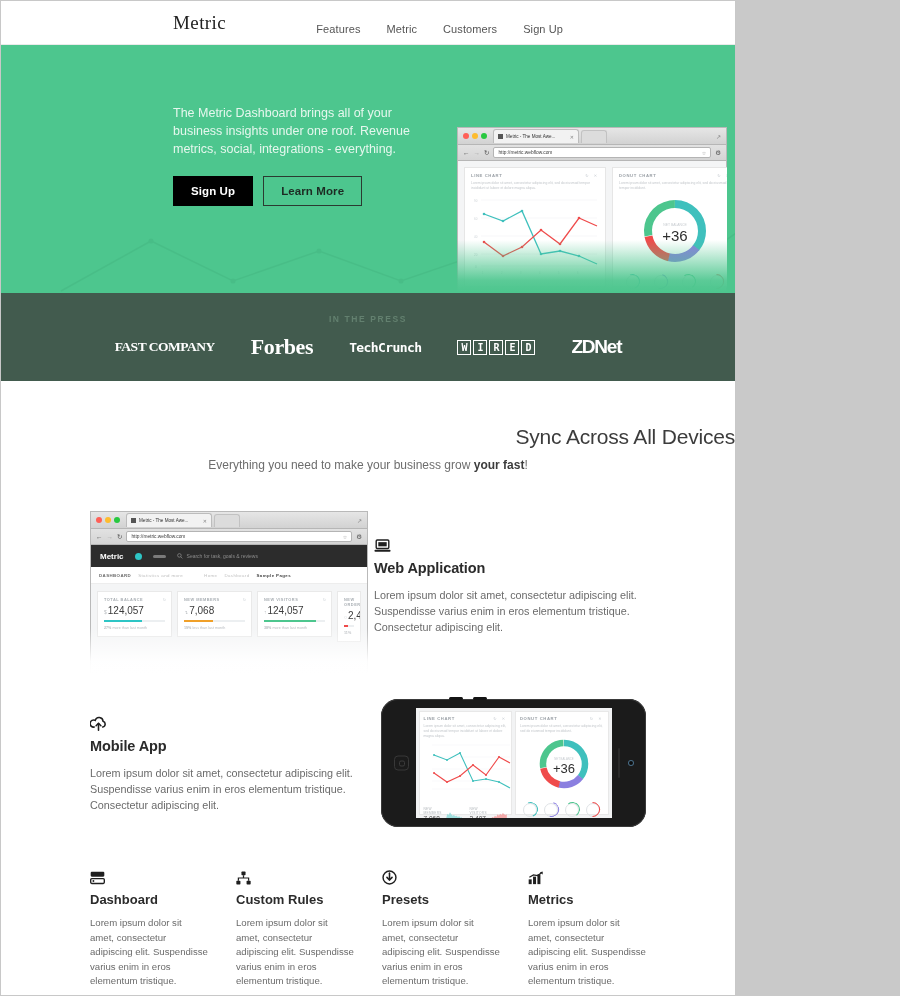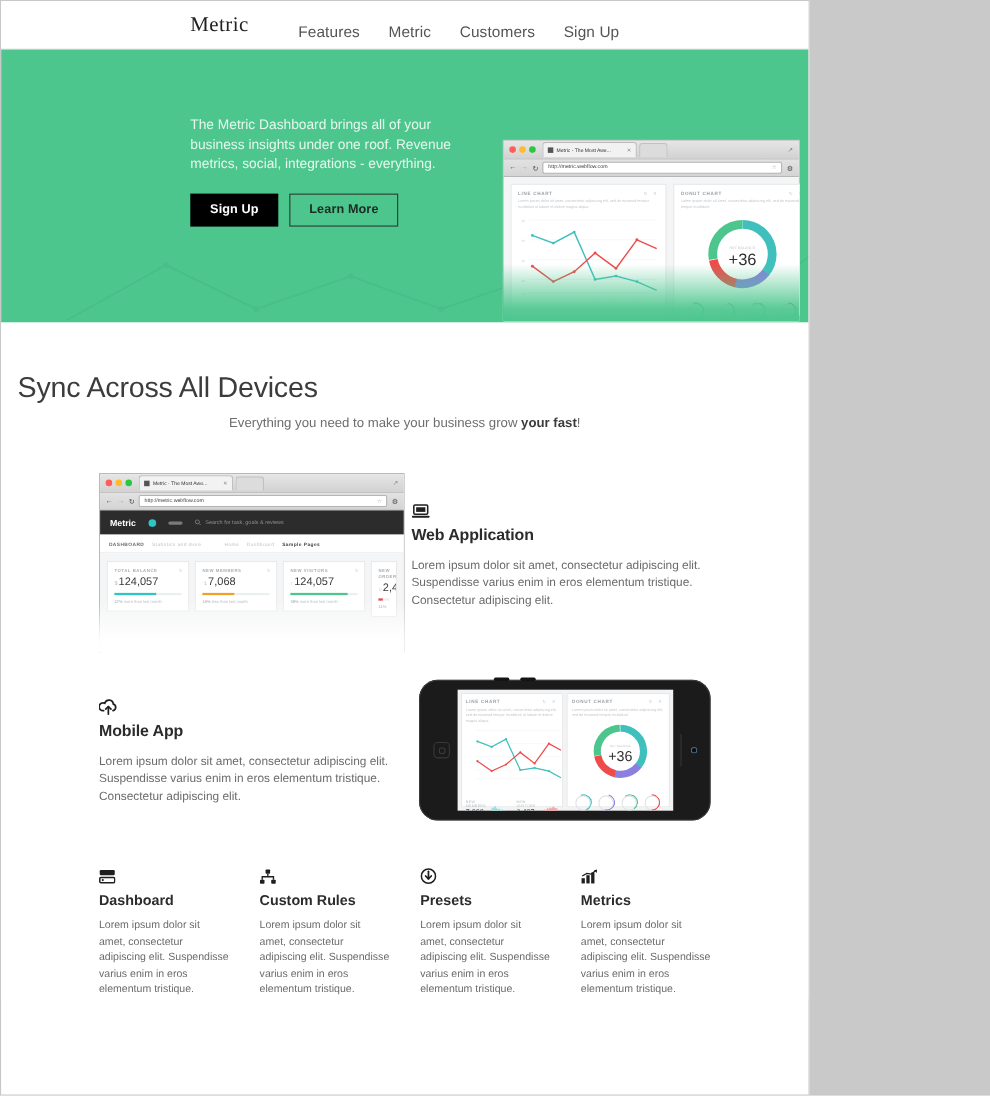--- a/index.html
+++ b/index.html
@@ -35,21 +35,21 @@
     letter-spacing: .4px;
     color: #222;
   }
   .nav {
     position: absolute;
     right: 172px;
     display: flex;
     gap: 26px;
   }
   .nav a {
-    font-size: 14px;
+    font-size: 11px;
     color: #555;
     text-decoration: none;
     letter-spacing: .1px;
     margin-top: 12px;
   }
 
   
   .hero {
     height: 248px;
     background: #4dc68e;
@@ -185,22 +185,22 @@
     font-family: "DejaVu Sans Mono", monospace;
     font-size: 10px; font-weight: bold;
     width: 14px; height: 15px;
     display: flex; align-items: center; justify-content: center;
   }
   .pl-zdnet { font-size: 19px; font-weight: bold; letter-spacing: -1.2px; }
 
   
   .sync { padding-top: 44px; background: #fff; }
   .sync h2 {
-    text-align: left; font-size: 26px; font-weight: normal;
-    color: #3c3c3c; letter-spacing: -.2px; margin-left: 15px;
+    text-align: right; font-size: 21px; font-weight: normal;
+    color: #3c3c3c; letter-spacing: -.2px;
   }
   .sync-sub {
     text-align: center; font-size: 12px; color: #6d6d6d;
     margin-top: 9px;
   }
   .sync-sub b { color: #3c3c3c; }
 
   .row { width: 556px; margin: 0 auto; position: relative; }
 
   .feat { width: 284px; }
@@ -465,20 +465,38 @@
                   </div>
                 </div>
             </div>
           </div>
         </div>
       </div>
       <div class="fade"></div>
     </div>
   </div>
 
+  <div class="press">
+    <div class="press-label">IN THE PRESS</div>
+    <div class="press-logos">
+      <div class="pl-fastcompany">FAST COMPANY</div>
+      <div class="pl-forbes">Forbes</div>
+      <div class="pl-techcrunch">TechCrunch</div>
+      <div class="pl-wired">
+        <span>W</span>
+        <span>I</span>
+        <span>R</span>
+        <span>E</span>
+        <span>D</span>
+      </div>
+      <div class="pl-zdnet">
+        <span>ZD</span><span>Net</span>
+      </div>
+    </div>
+  </div>
 
   <div class="sync">
     <h2>Sync Across All Devices</h2>
     <div class="sync-sub">
       <span>Everything you need to make your business grow </span><b>your fast</b><span>!</span>
     </div>
 
     <div class="row" style="height:185px; margin-top:39px">
       <div class="webshot">
         <div class="browser">

